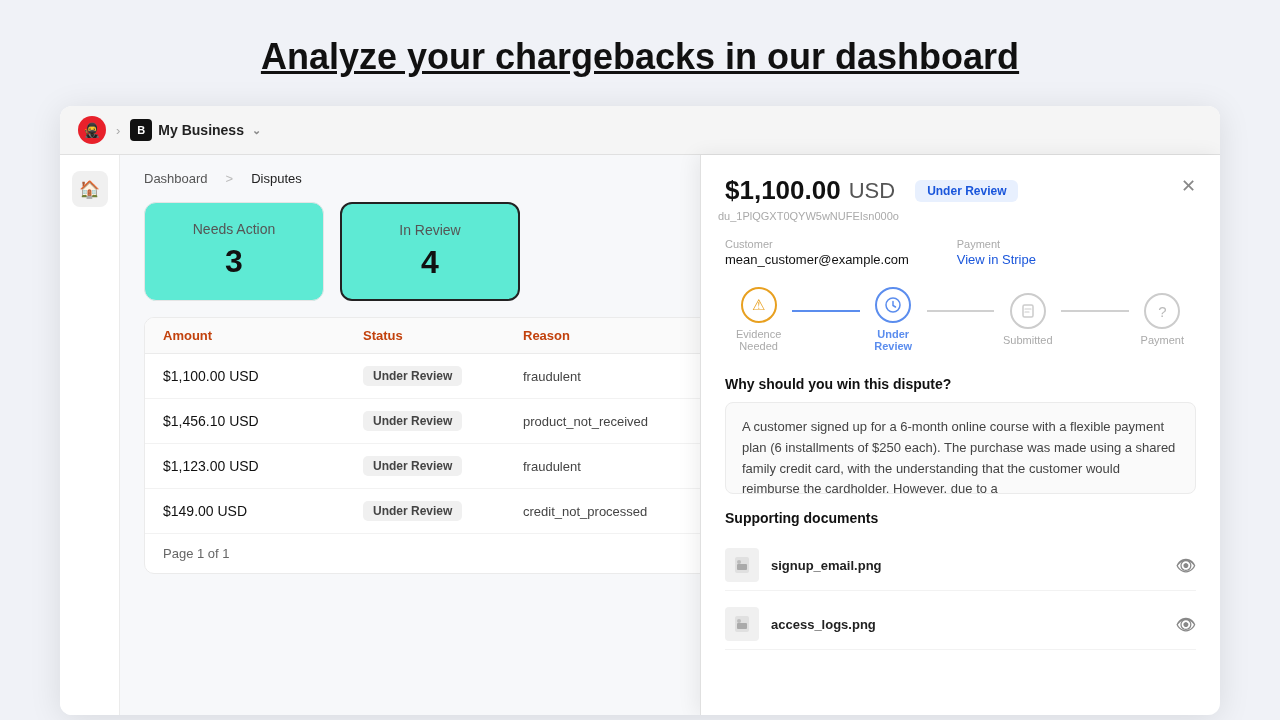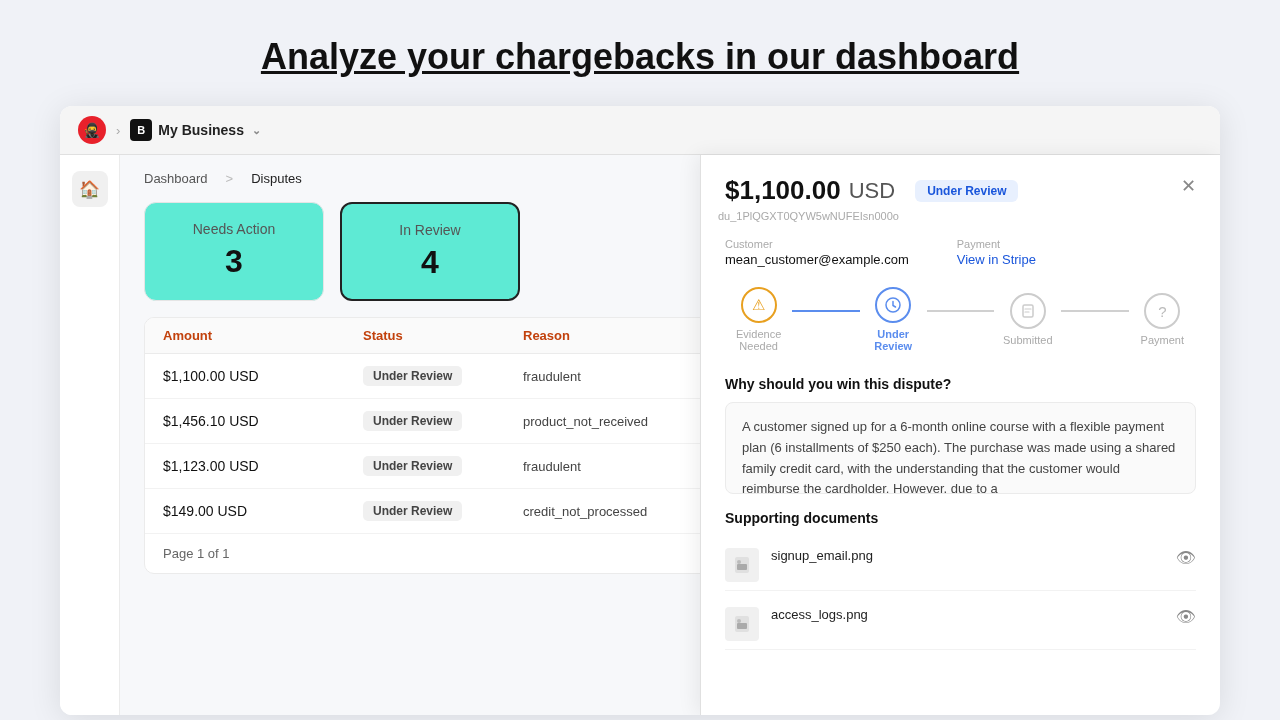--- a/index.html
+++ b/index.html
@@ -279,23 +279,25 @@
       font-size: 13px;
       color: #444;
       line-height: 1.6;
       max-height: 92px;
       overflow: hidden;
     }
 
     .docs-list { display: flex; flex-direction: column; gap: 8px; padding: 4px 0 0; }
     .doc-item {
       display: flex;
+      align-items: center;
       gap: 12px;
       padding: 8px 0;
       border-bottom: 1px solid #f2f2f2;
+      font-weight: bold;
     }
     .doc-thumb {
       width: 34px; height: 34px;
       background: #f0f0f0;
       border-radius: 4px;
       display: flex; align-items: center; justify-content: center;
       font-size: 10px; color: #888;
     }
     .doc-name { font-size: 13px; color: #222; flex: 1; }
     .doc-eye { color: #888; font-size: 16px; cursor: pointer; }

